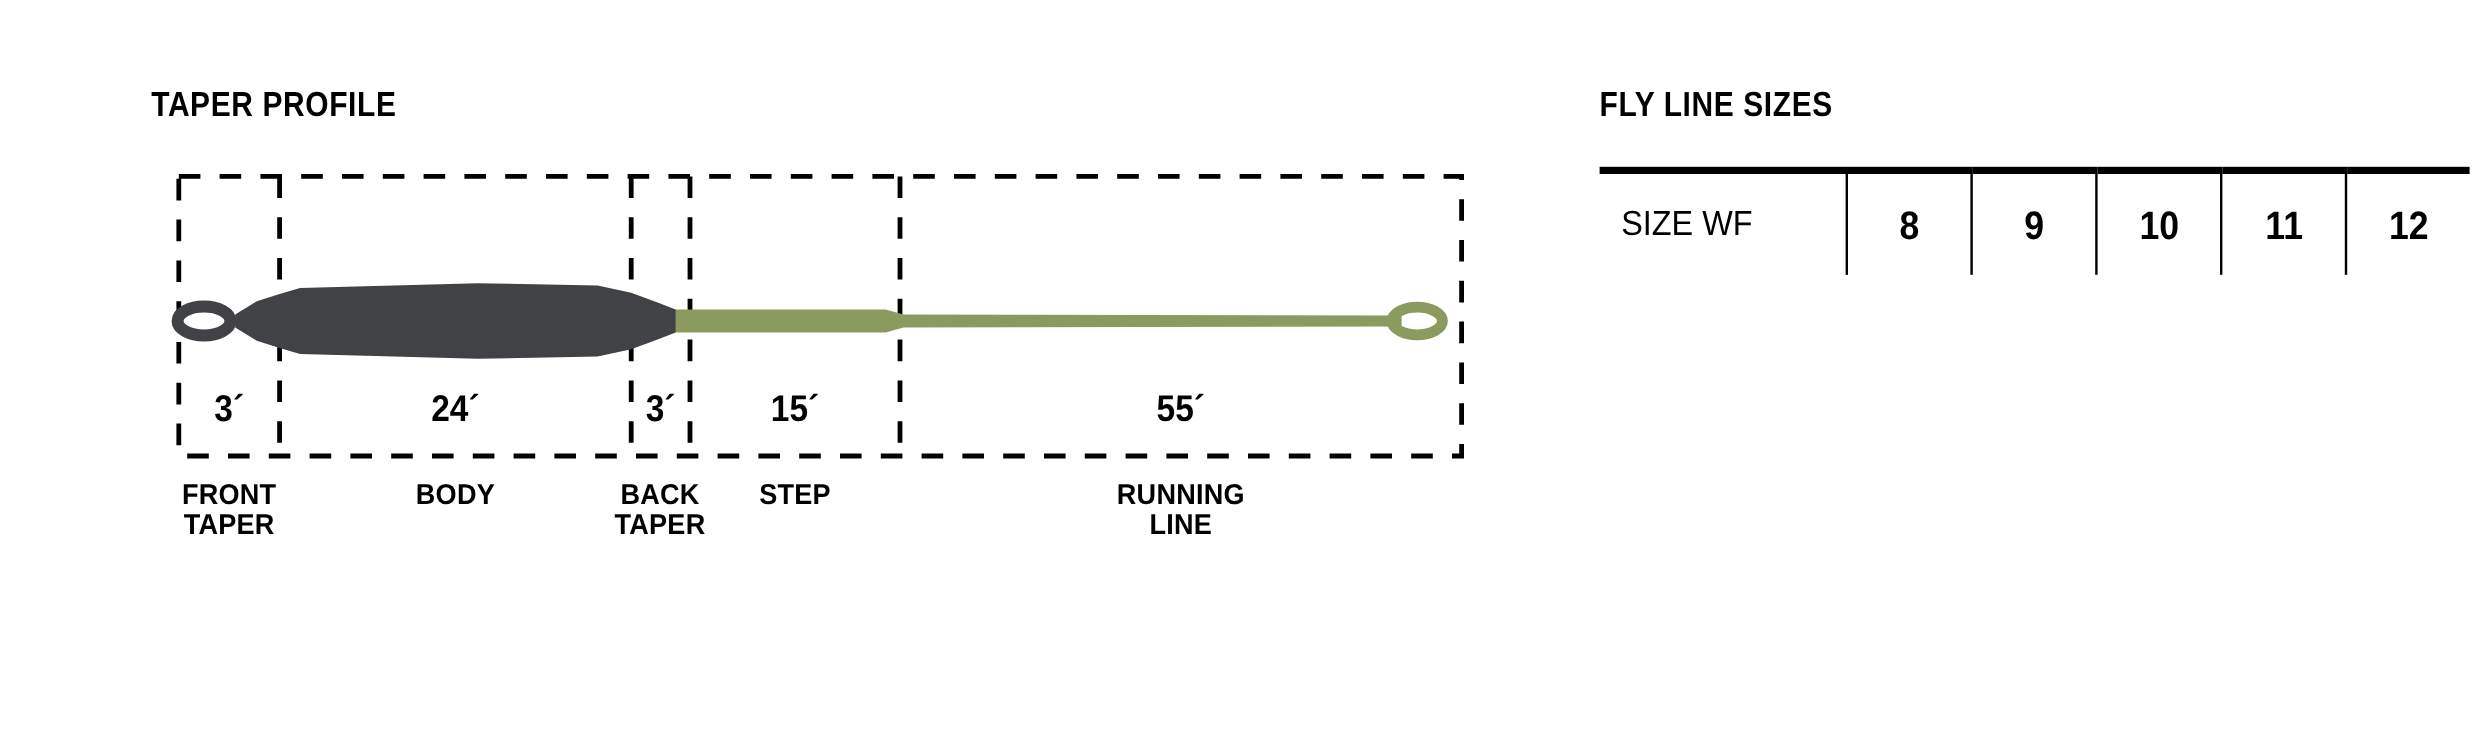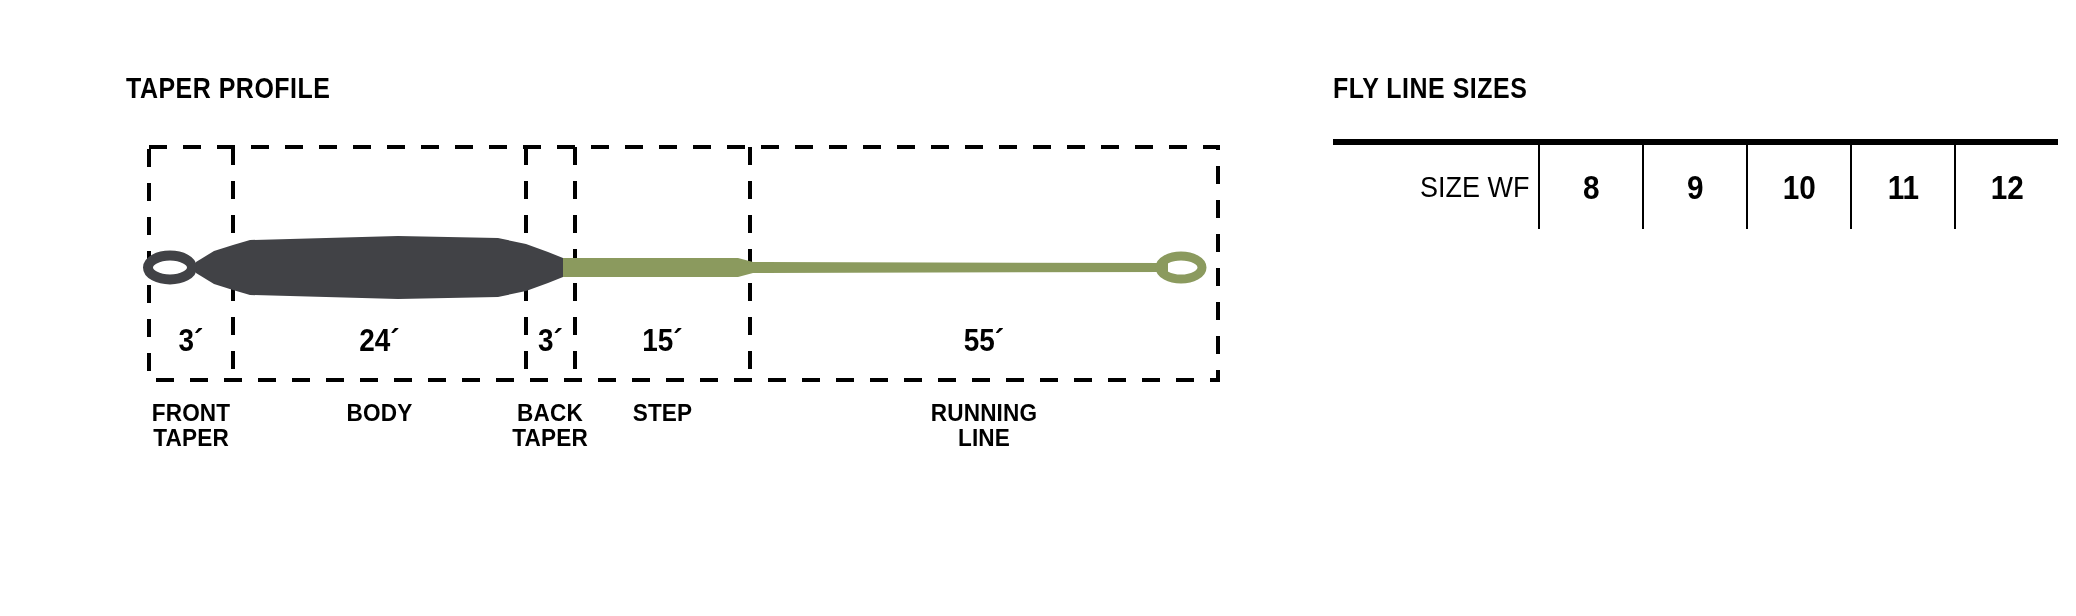--- a/index.html
+++ b/index.html
@@ -89,21 +89,21 @@
     vertical-align: middle;
     text-align: center;
   }
   
   #sizes-table tr:first-child td {
     border-top: 6px solid #000000;
   }
   
   #sizes-table td.rowhead {
     border-left: none;
-    text-align: right;
+    text-align: left;
     padding-left: 18px;
     width: 187px;
   }
   #sizes-table td.datacell {
     width: 102px;
   }
   #sizes-table td.datacell.last {
     border-right: none;
   }
 

